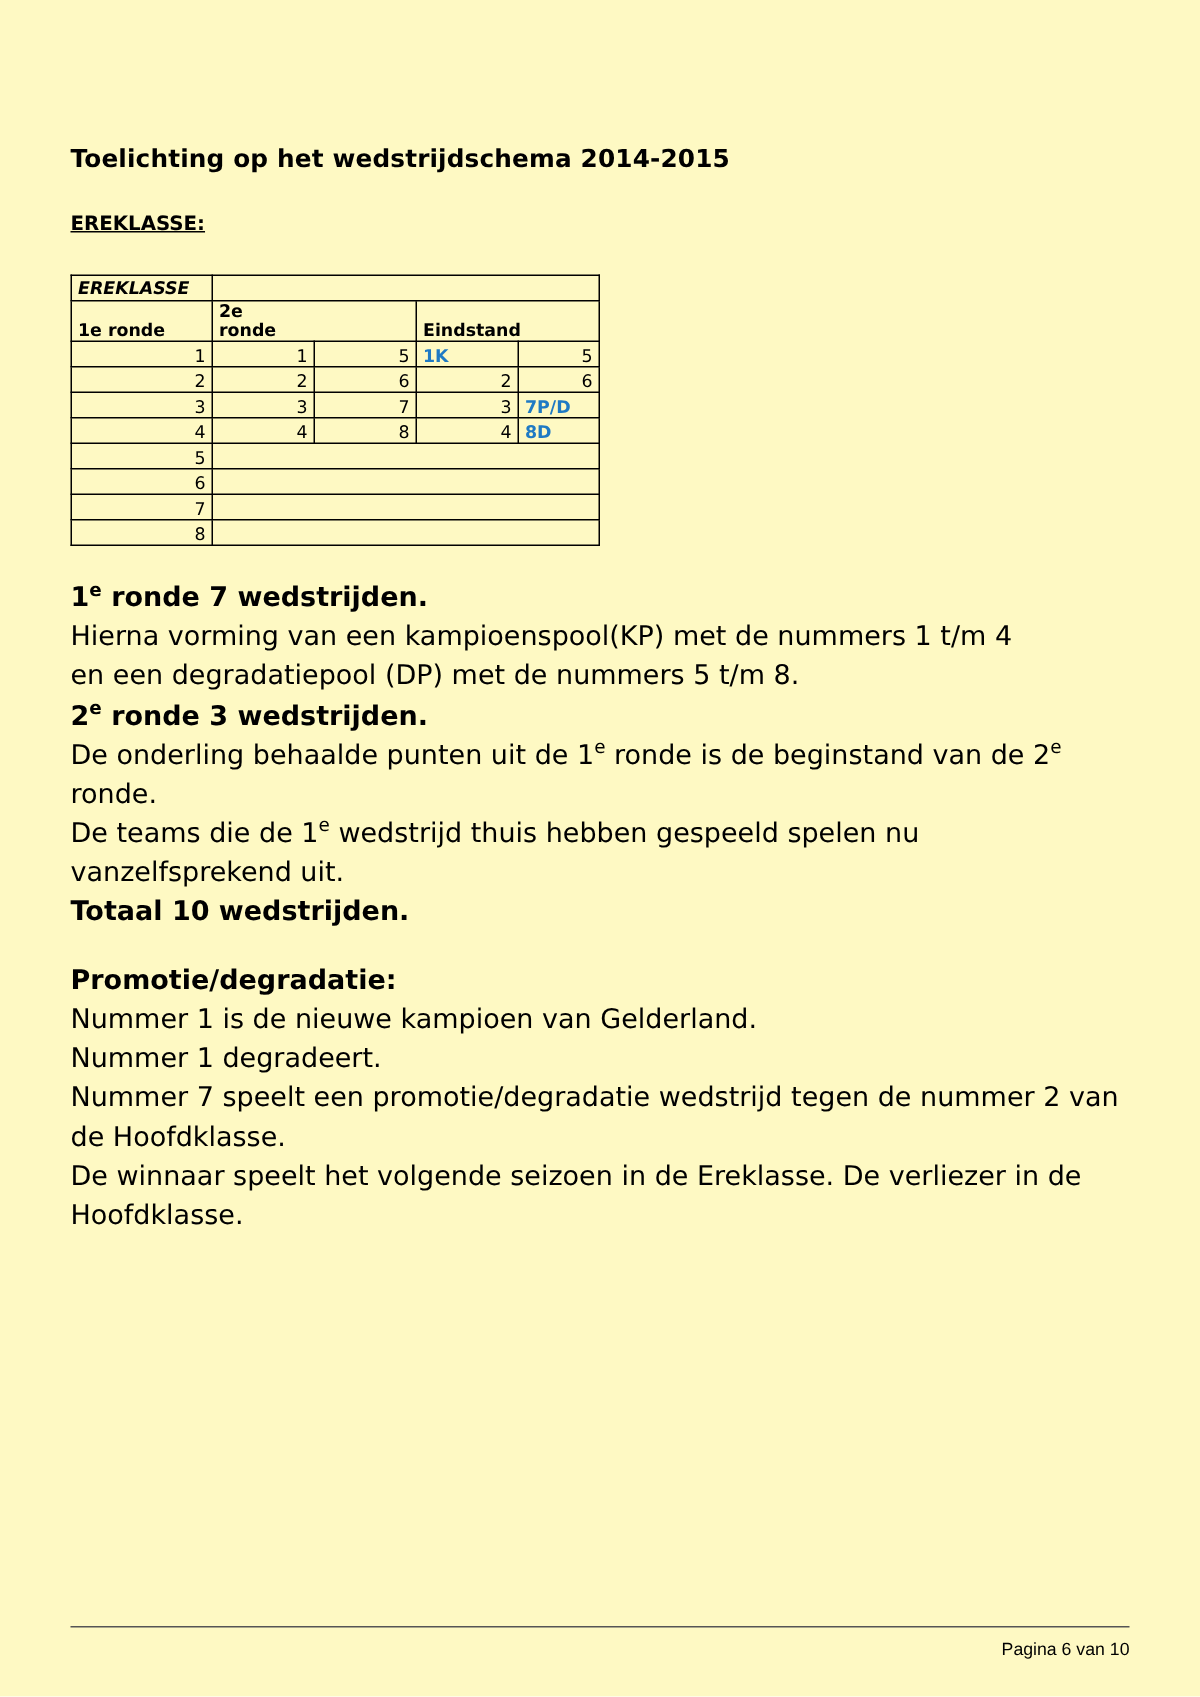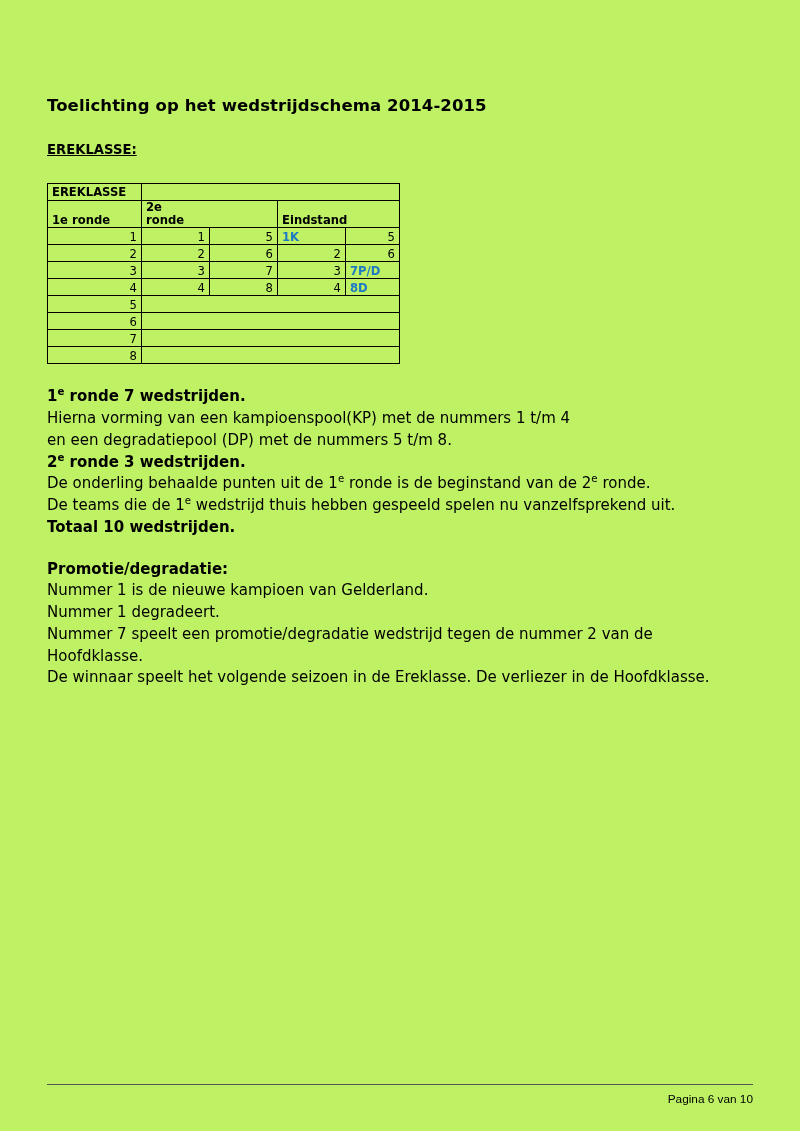--- a/index.html
+++ b/index.html
@@ -10,21 +10,21 @@
   }
   body {
     font-family: "DejaVu Sans", "Liberation Sans", sans-serif;
     color: #000000;
   }
   .page {
     position: relative;
     width: 800px;
     height: 1131px;
     margin: 0 auto;
-    background: #bef264;
+    background: #fef9c3;
     overflow: hidden;
     box-sizing: border-box;
   }
   .content {
     position: absolute;
     left: 47px;
     top: 0;
     width: 706px;
   }
 
@@ -65,35 +65,35 @@
     box-sizing: border-box;
   }
   td.c1 { width: 94px; }
   td.c2 { width: 68px; }
   td.c3 { width: 68px; }
   td.c4 { width: 68px; }
   td.c5 { width: 54px; }
 
   td.nb { border: none; }
 
-  .hdr-band { height: 32px; font-weight: bold; vertical-align: bottom; padding-bottom: 3px; }
+  .hdr-band { height: 32px; font-weight: bold; vertical-align: bottom; padding-bottom: 3px; font-style: italic; }
   .hdr-two  { height: 36px; font-weight: bold; vertical-align: bottom; padding-bottom: 3px; }
   .hdr-kpdp { height: 19px; font-weight: bold; vertical-align: bottom; padding-bottom: 2px; }
   .hdr-kpdp.reg { font-weight: normal; }
 
   .num { text-align: right; height: 18px; vertical-align: bottom; padding-bottom: 2px; }
   .lbl { text-align: left;  height: 18px; vertical-align: bottom; padding-bottom: 2px; font-weight: bold; }
   .blue { color: #1f7ac4; margin-left: 41px; }
 
   .two-line { line-height: 1.15; }
 
   
   .body-block {
     padding-top: 22px;
-    font-size: 15px;
+    font-size: 18px;
     line-height: 1.45;
   }
   .body-block p {
     margin: 0;
   }
   .b { font-weight: bold; }
   .gap { height: 20px; }
   sup {
     font-size: 0.68em;
     vertical-align: super;

